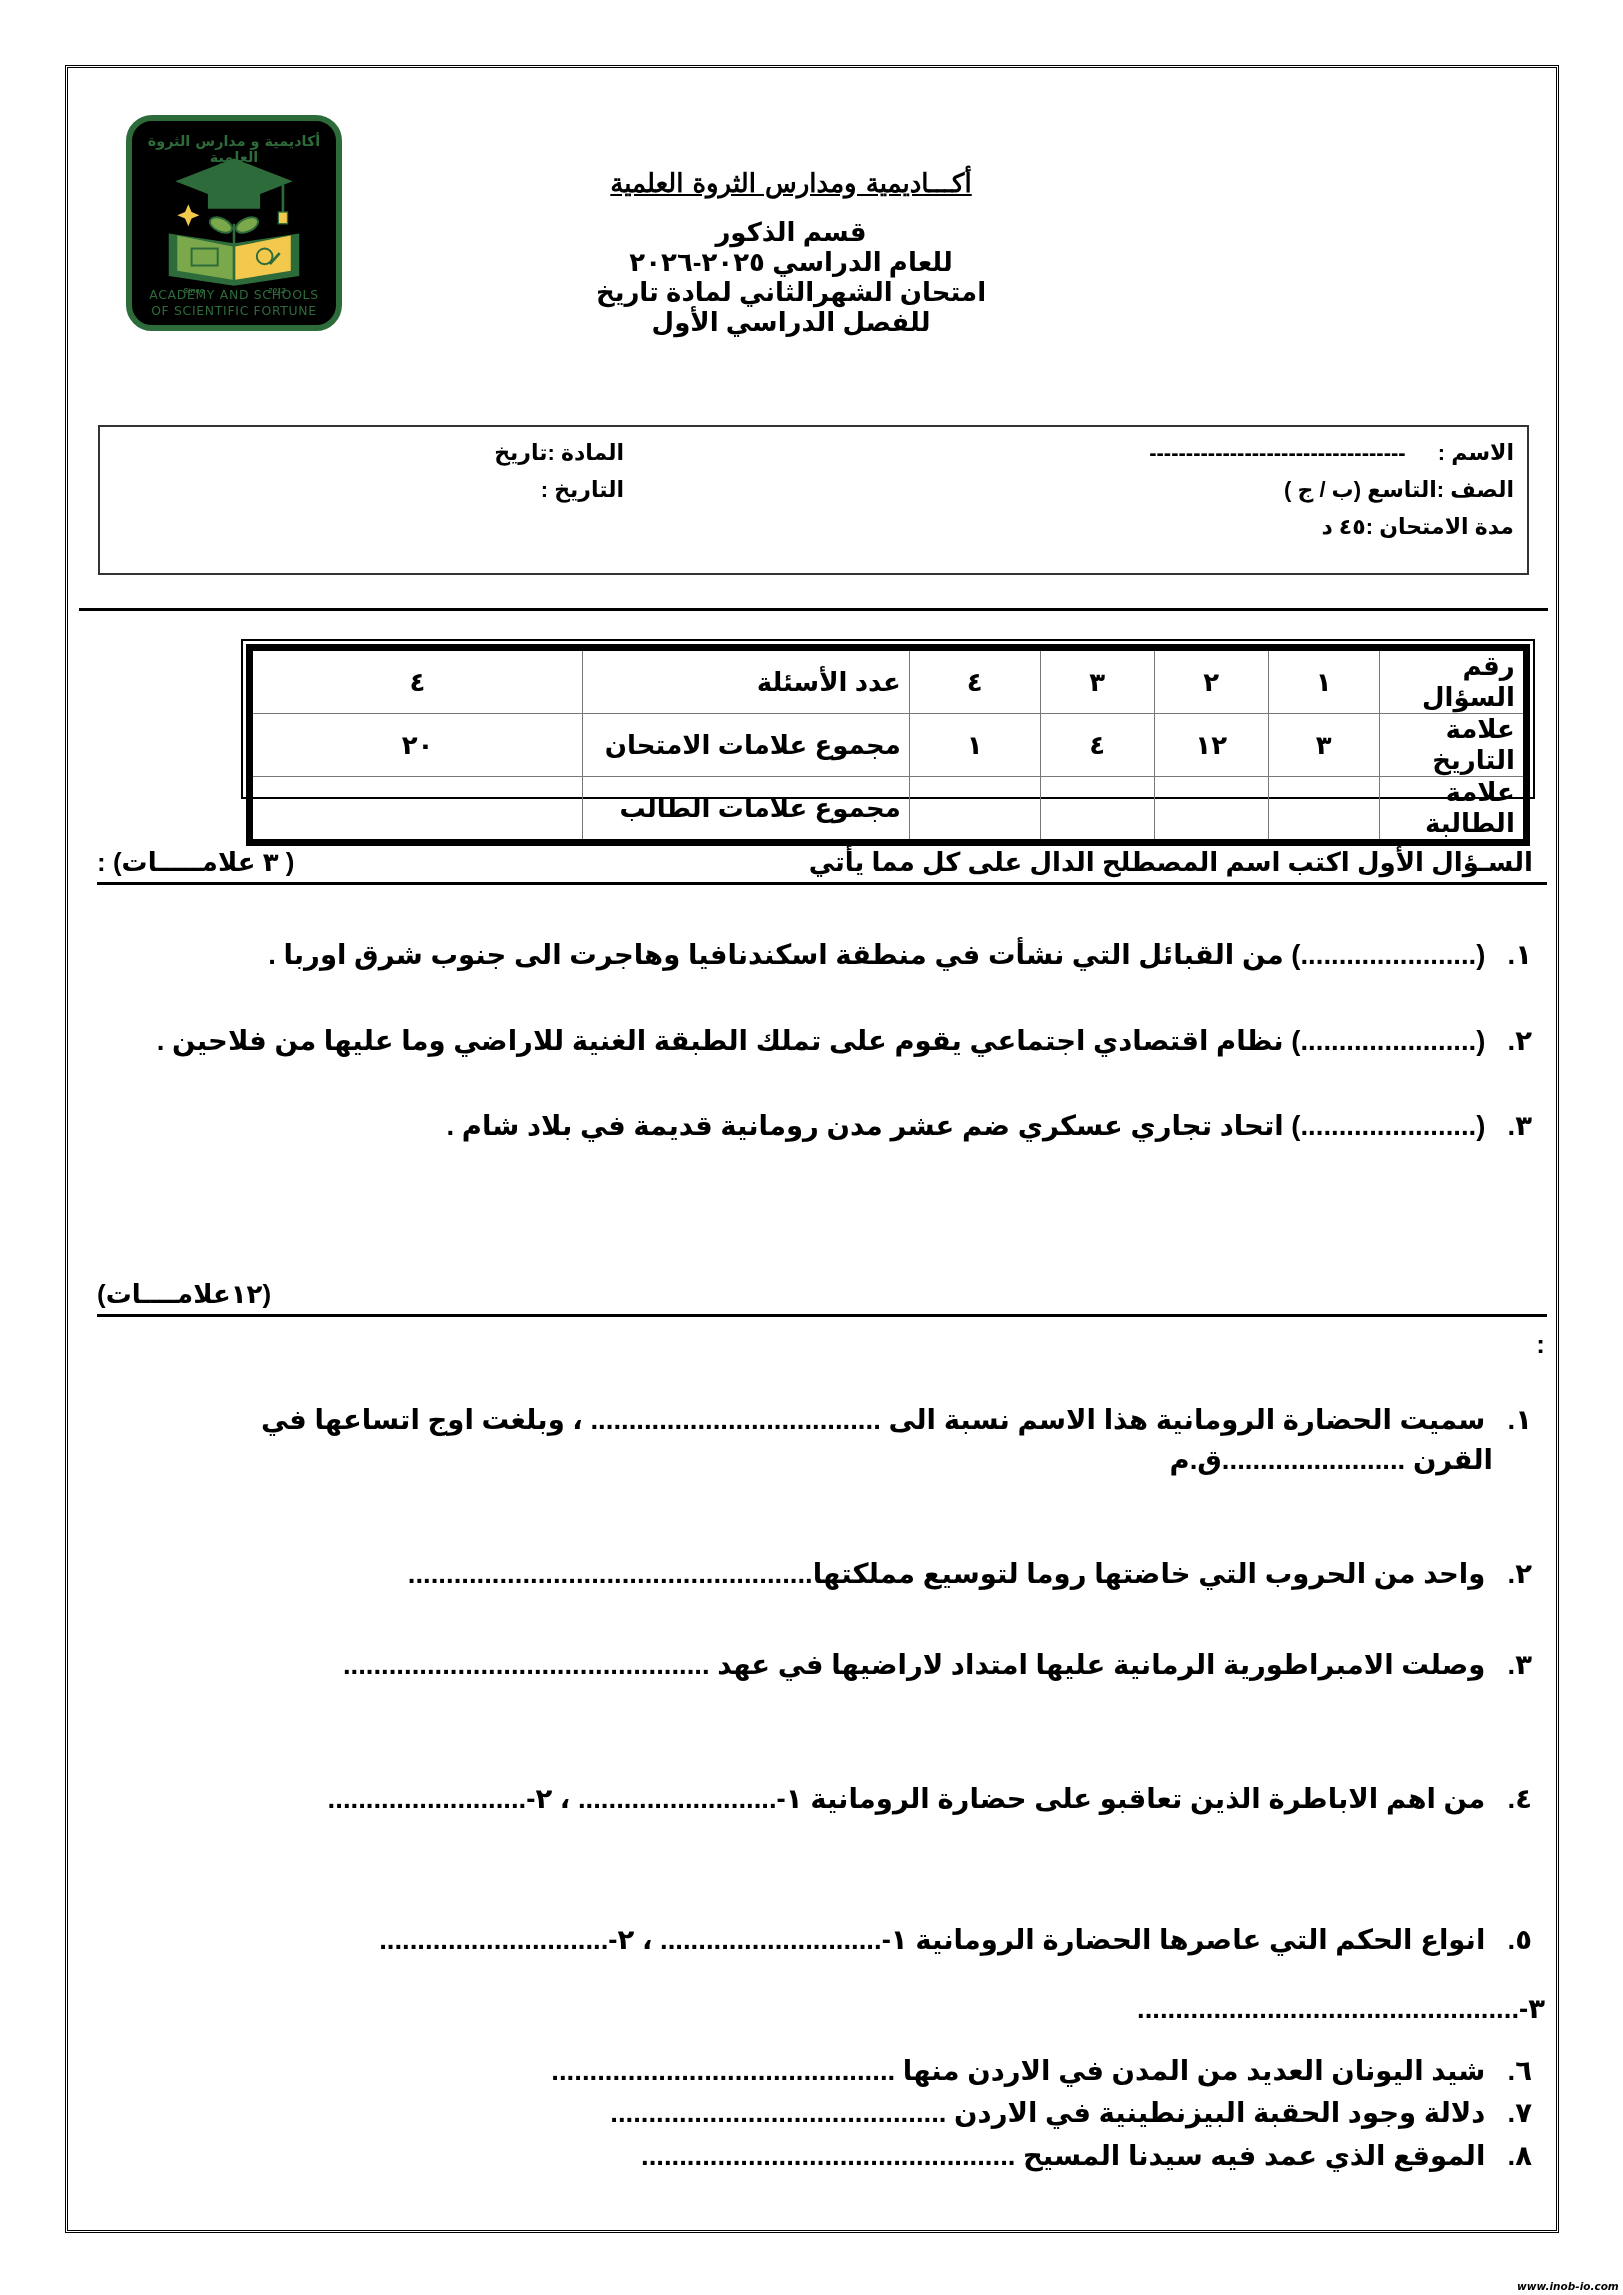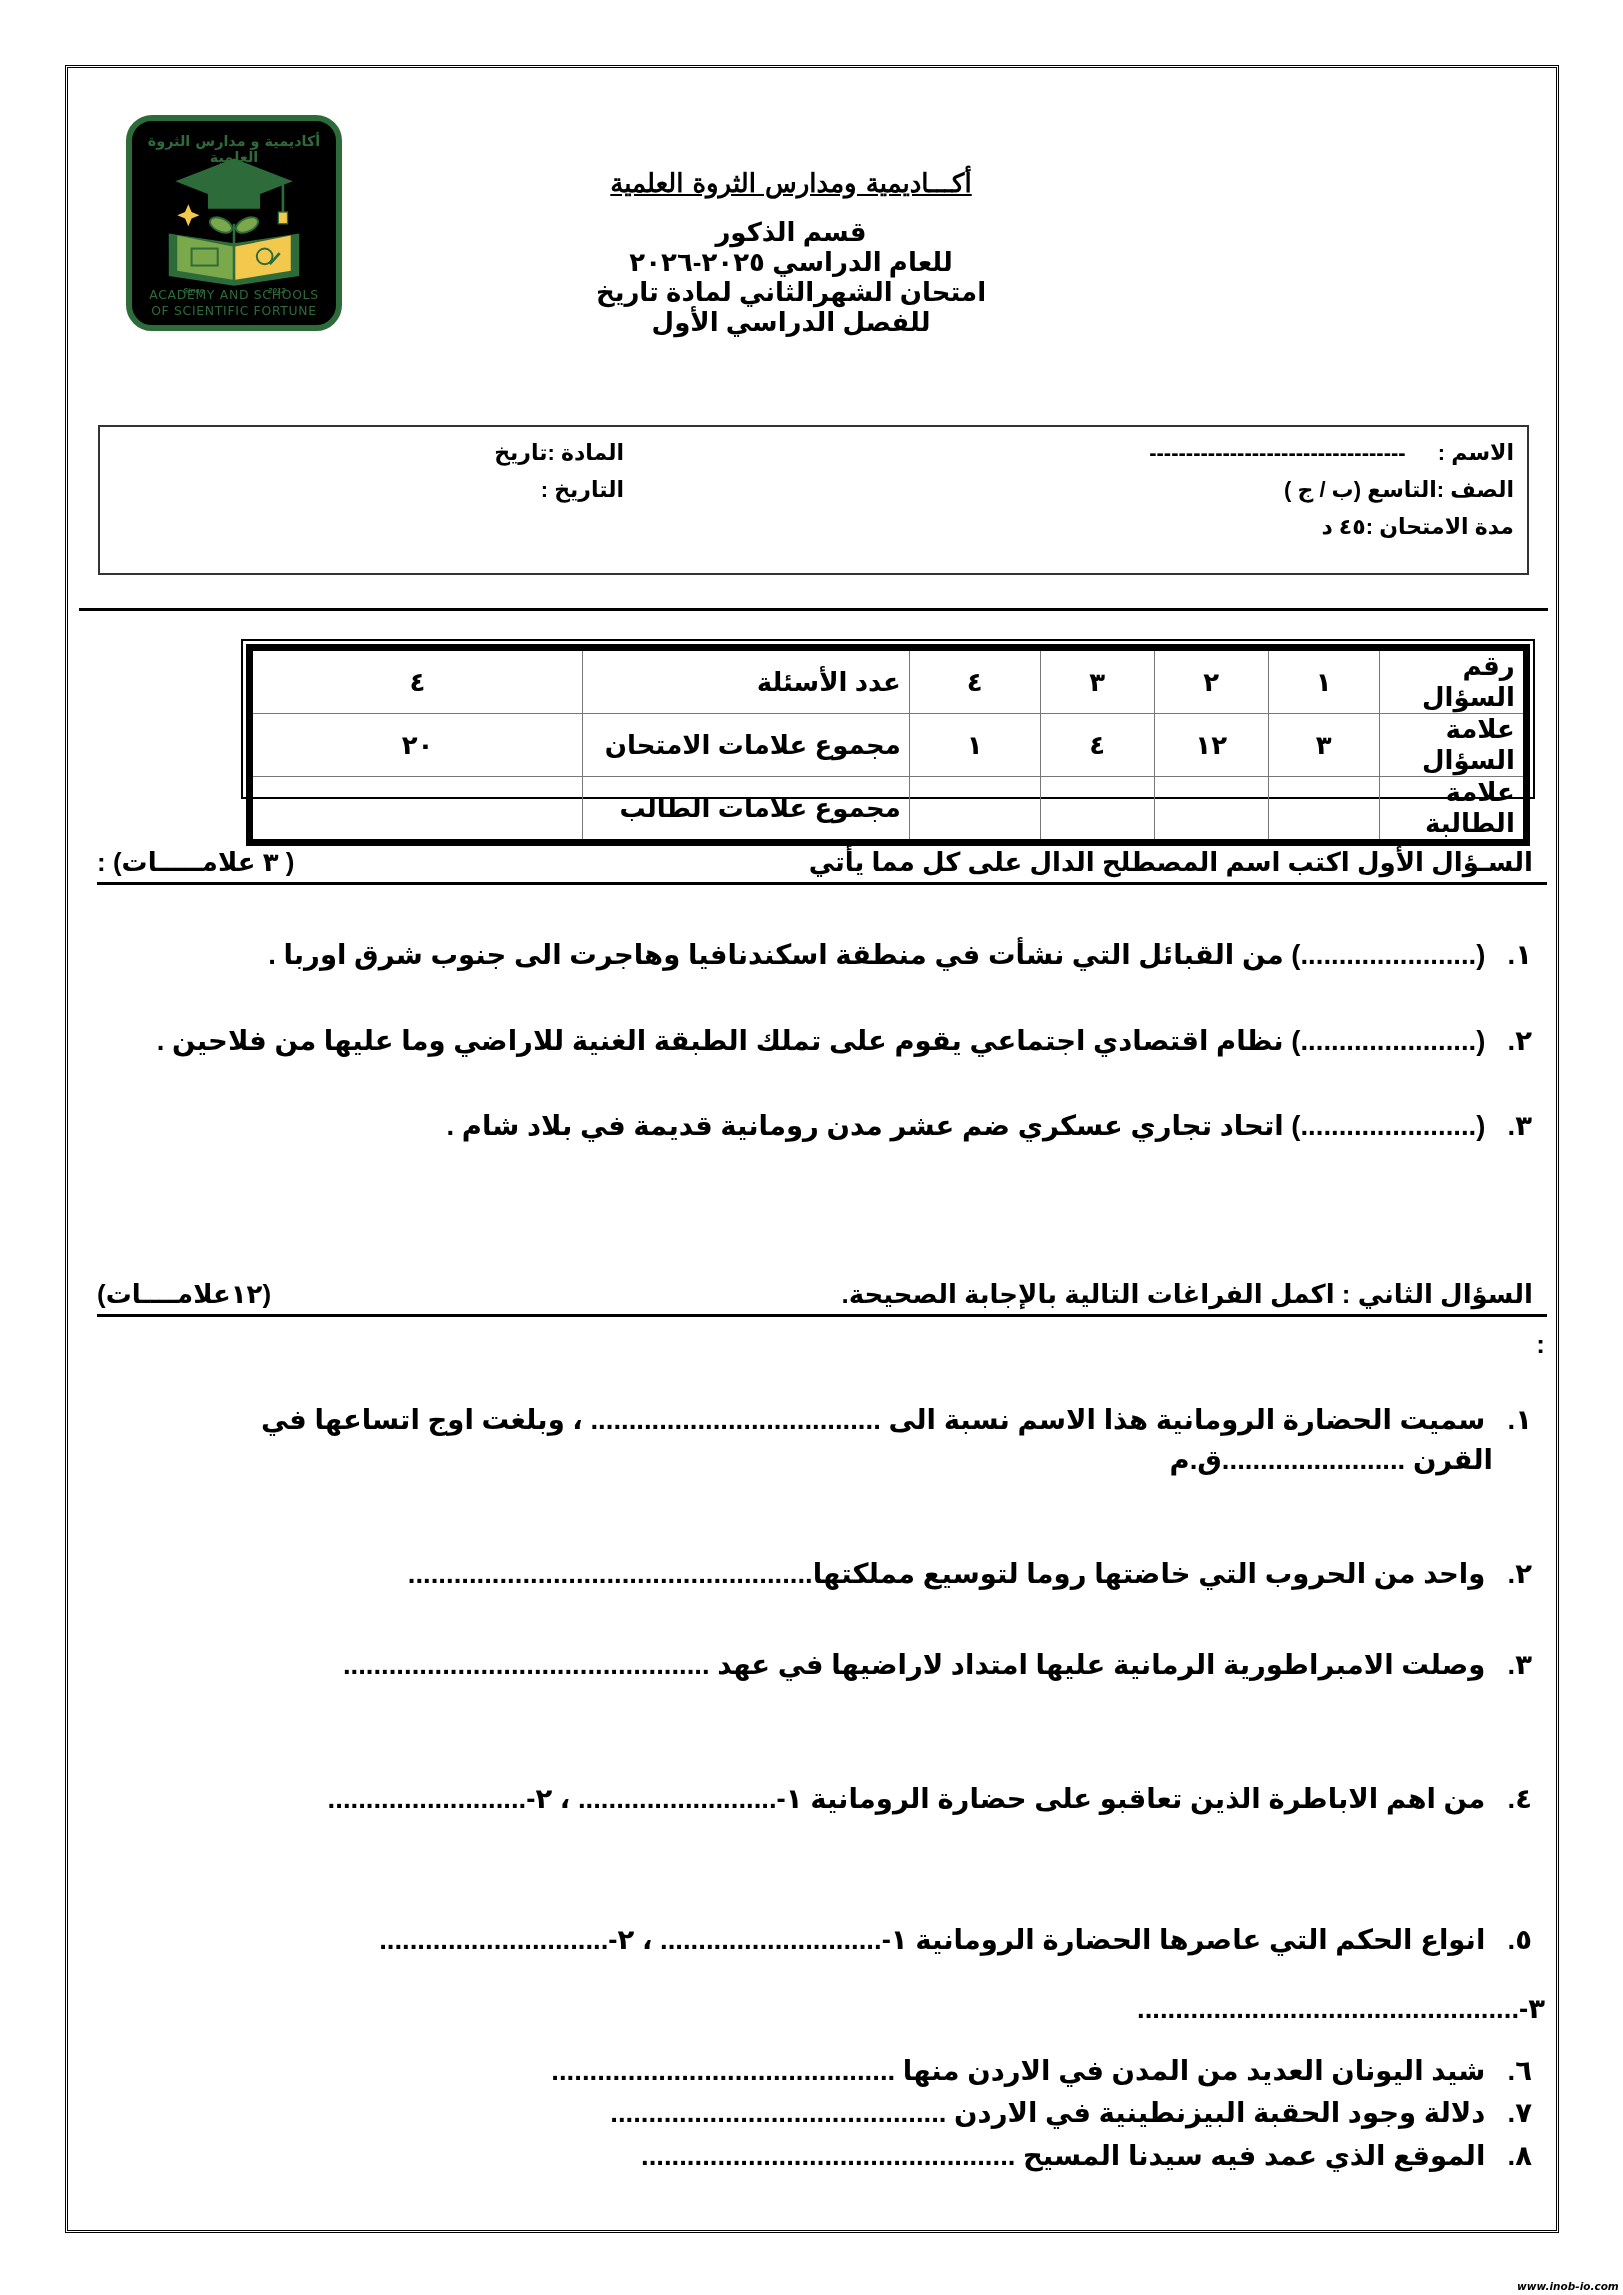--- a/index.html
+++ b/index.html
@@ -184,21 +184,21 @@
       <tr>
         <td class="lbl" style="width:147px">رقم السؤال</td>
         <td style="width:111px">١</td>
         <td style="width:114px">٢</td>
         <td style="width:114px">٣</td>
         <td style="width:131px">٤</td>
         <td class="lbl" style="width:327px">عدد الأسئلة</td>
         <td>٤</td>
       </tr>
       <tr>
-        <td class="lbl">علامة السؤال</td>
+        <td class="lbl">علامة التاريخ</td>
         <td>٣</td>
         <td>١٢</td>
         <td>٤</td>
         <td>١</td>
         <td class="lbl">مجموع علامات الامتحان</td>
         <td>٢٠</td>
       </tr>
       <tr>
         <td class="lbl">علامة الطالبة</td>
         <td></td>
@@ -224,21 +224,20 @@
 <div class="item" style="right:92px; top:1021px;">
   <span class="num">٢.</span>
   <span>(.......................) نظام اقتصادي اجتماعي يقوم على تملك الطبقة الغنية للاراضي وما عليها من فلاحين .</span>
 </div>
 <div class="item" style="right:92px; top:1106px;">
   <span class="num">٣.</span>
   <span>(.......................) اتحاد تجاري عسكري ضم عشر مدن رومانية قديمة في بلاد شام .</span>
 </div>
 
 <div class="q-heading" style="top:1276px;">
-  <span class="title">السؤال الثاني : اكمل  الفراغات التالية بالإجابة الصحيحة.</span>
   <span class="marks">(١٢علامــــات)</span>
 </div>
 <div class="item" style="right:79px; top:1325px; font-size:26px;">:</div>
 
 <div class="item" style="right:92px; top:1400px;">
   <span class="num">١.</span>
   <span>سميت الحضارة الرومانية هذا الاسم نسبة  الى  ...................................... ، وبلغت اوج اتساعها في</span>
 </div>
 <div class="item" style="right:131px; top:1440px;">
   <span>القرن ........................ق.م</span>

